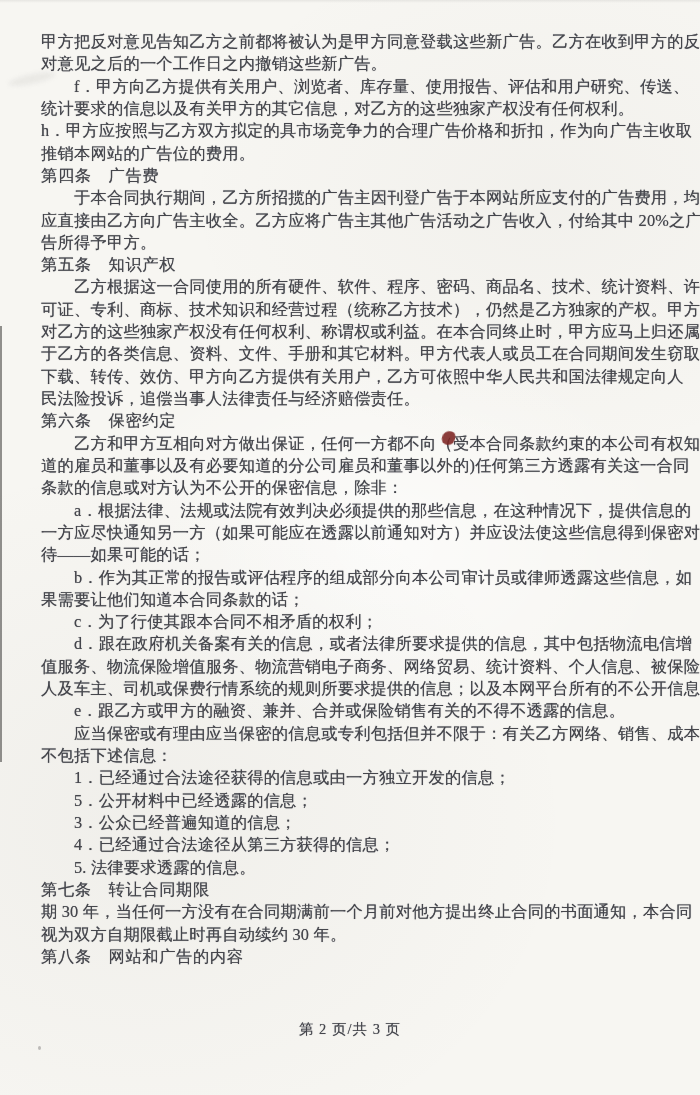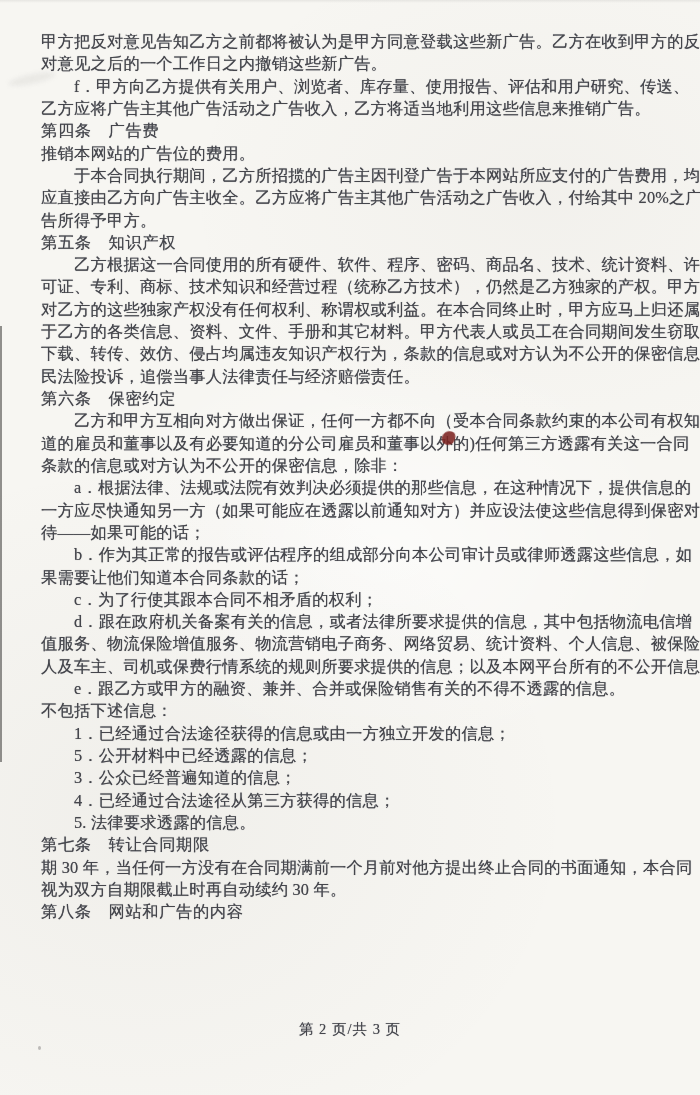--- a/index.html
+++ b/index.html
@@ -72,47 +72,49 @@
   <div class="scan-top-shade"></div>
   <div class="scan-edge-left"></div>
   <div class="scan-smudge"></div>
   <div class="scan-speck"></div>
 
   <div class="doc-body">
 
   <div class="line flush">甲方把反对意见告知乙方之前都将被认为是甲方同意登载这些新广告。乙方在收到甲方的反.</div>
       <div class="line flush">对意见之后的一个工作日之内撤销这些新广告。</div>
       <div class="line indent">f．甲方向乙方提供有关用户、浏览者、库存量、使用报告、评估和用户研究、传送、</div>
-      <div class="line flush">乙方应将广告主其他广告活动之广告收入，乙方将适当地利用这些信息来推销广告。</div>
+      <div class="line flush">统计要求的信息以及有关甲方的其它信息，对乙方的这些独家产权没有任何权利。</div>
+      <div class="line flush">h．甲方应按照与乙方双方拟定的具市场竞争力的合理广告价格和折扣，作为向广告主收取</div>
+      <div class="line flush">推销本网站的广告位的费用。</div>
       <div class="line heading">第四条　广告费</div>
-      <div class="line flush">推销本网站的广告位的费用。</div>
       <div class="line indent">于本合同执行期间，乙方所招揽的广告主因刊登广告于本网站所应支付的广告费用，均</div>
       <div class="line flush">应直接由乙方向广告主收全。乙方应将广告主其他广告活动之广告收入，付给其中 20%之广</div>
       <div class="line flush">告所得予甲方。</div>
       <div class="line heading">第五条　知识产权</div>
       <div class="line indent">乙方根据这一合同使用的所有硬件、软件、程序、密码、商品名、技术、统计资料、许</div>
       <div class="line flush">可证、专利、商标、技术知识和经营过程（统称乙方技术），仍然是乙方独家的产权。甲方</div>
       <div class="line flush">对乙方的这些独家产权没有任何权利、称谓权或利益。在本合同终止时，甲方应马上归还属</div>
       <div class="line flush">于乙方的各类信息、资料、文件、手册和其它材料。甲方代表人或员工在合同期间发生窃取、</div>
-      <div class="line flush">下载、转传、效仿、侵占均属违友知识产权行为，条款的信息或对方认为不公开的保密信息</div>
+      <div class="line flush">下载、转传、效仿、甲方向乙方提供有关用户，乙方可依照中华人民共和国法律规定向人</div>
       <div class="line flush">民法险投诉，追偿当事人法律责任与经济赔偿责任。</div>
       <div class="line heading">第六条　保密约定</div>
       <div class="line indent">乙方和甲方互相向对方做出保证，任何一方都不向（受本合同条款约束的本公司有权知</div>
       <div class="line flush">道的雇员和董事以及有必要知道的分公司雇员和董事以外的)任何第三方透露有关这一合同</div>
       <div class="line flush">条款的信息或对方认为不公开的保密信息，除非：</div>
       <div class="line indent">a．根据法律、法规或法院有效判决必须提供的那些信息，在这种情况下，提供信息的</div>
       <div class="line flush">一方应尽快通知另一方（如果可能应在透露以前通知对方）并应设法使这些信息得到保密对</div>
       <div class="line flush">待——如果可能的话；</div>
       <div class="line indent">b．作为其正常的报告或评估程序的组成部分向本公司审计员或律师透露这些信息，如</div>
       <div class="line flush">果需要让他们知道本合同条款的话；</div>
       <div class="line indent">c．为了行使其跟本合同不相矛盾的权利；</div>
       <div class="line indent">d．跟在政府机关备案有关的信息，或者法律所要求提供的信息，其中包括物流电信增</div>
       <div class="line flush">值服务、物流保险增值服务、物流营销电子商务、网络贸易、统计资料、个人信息、被保险</div>
       <div class="line flush">人及车主、司机或保费行情系统的规则所要求提供的信息；以及本网平台所有的不公开信息。</div>
       <div class="line indent">e．跟乙方或甲方的融资、兼并、合并或保险销售有关的不得不透露的信息。</div>
+      <div class="line indent">应当保密或有理由应当保密的信息或专利包括但并不限于：有关乙方网络、销售、成本</div>
       <div class="line flush">不包括下述信息：</div>
       <div class="line indent">1．已经通过合法途径获得的信息或由一方独立开发的信息；</div>
       <div class="line indent">5．公开材料中已经透露的信息；</div>
       <div class="line indent">3．公众已经普遍知道的信息；</div>
       <div class="line indent">4．已经通过合法途径从第三方获得的信息；</div>
       <div class="line indent">5. 法律要求透露的信息。</div>
       <div class="line heading">第七条　转让合同期限</div>
       <div class="line flush">期 30 年，当任何一方没有在合同期满前一个月前对他方提出终止合同的书面通知，本合同</div>
       <div class="line flush">视为双方自期限截止时再自动续约 30 年。</div>
       <div class="line heading">第八条　网站和广告的内容</div>

